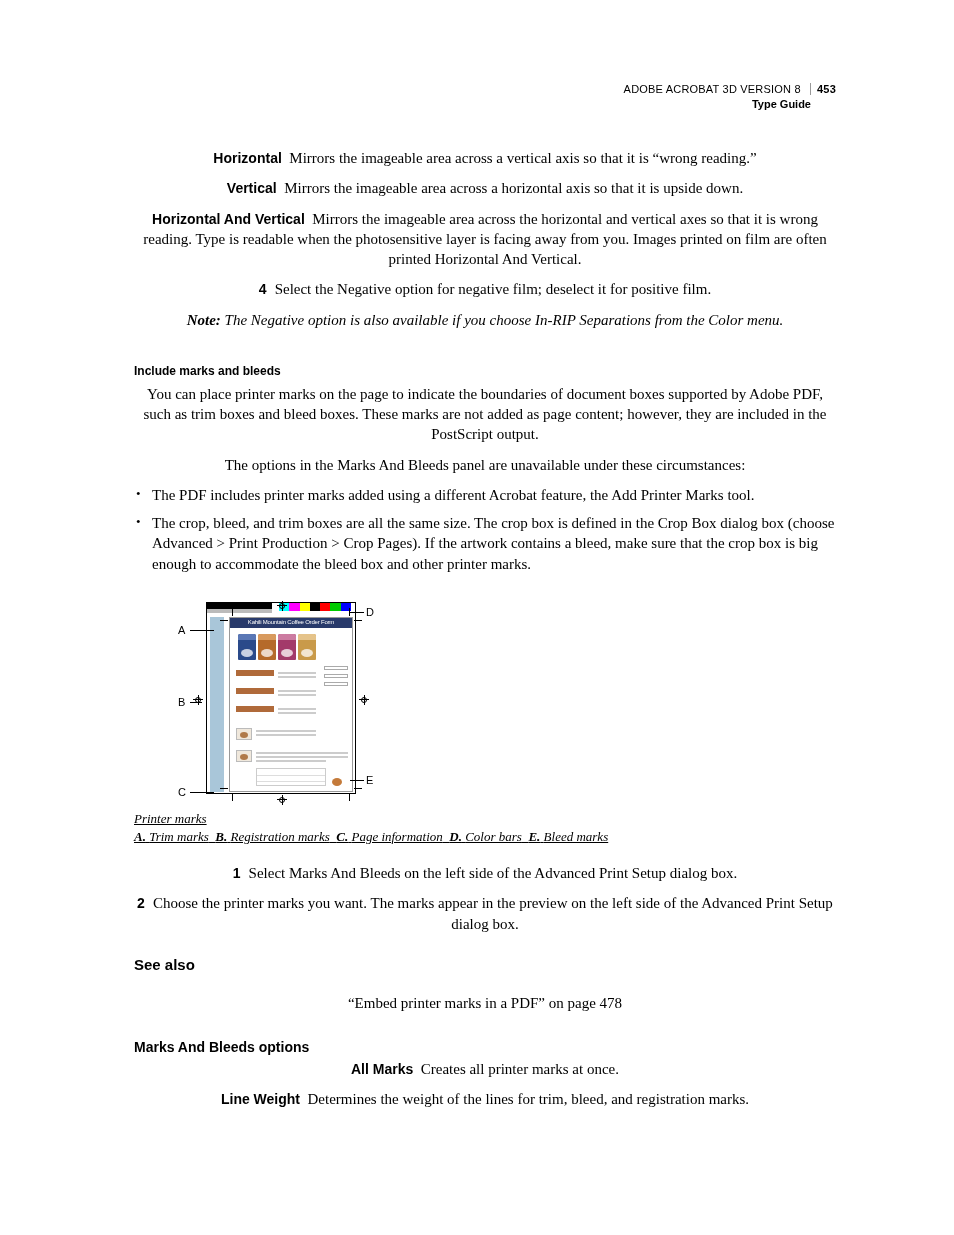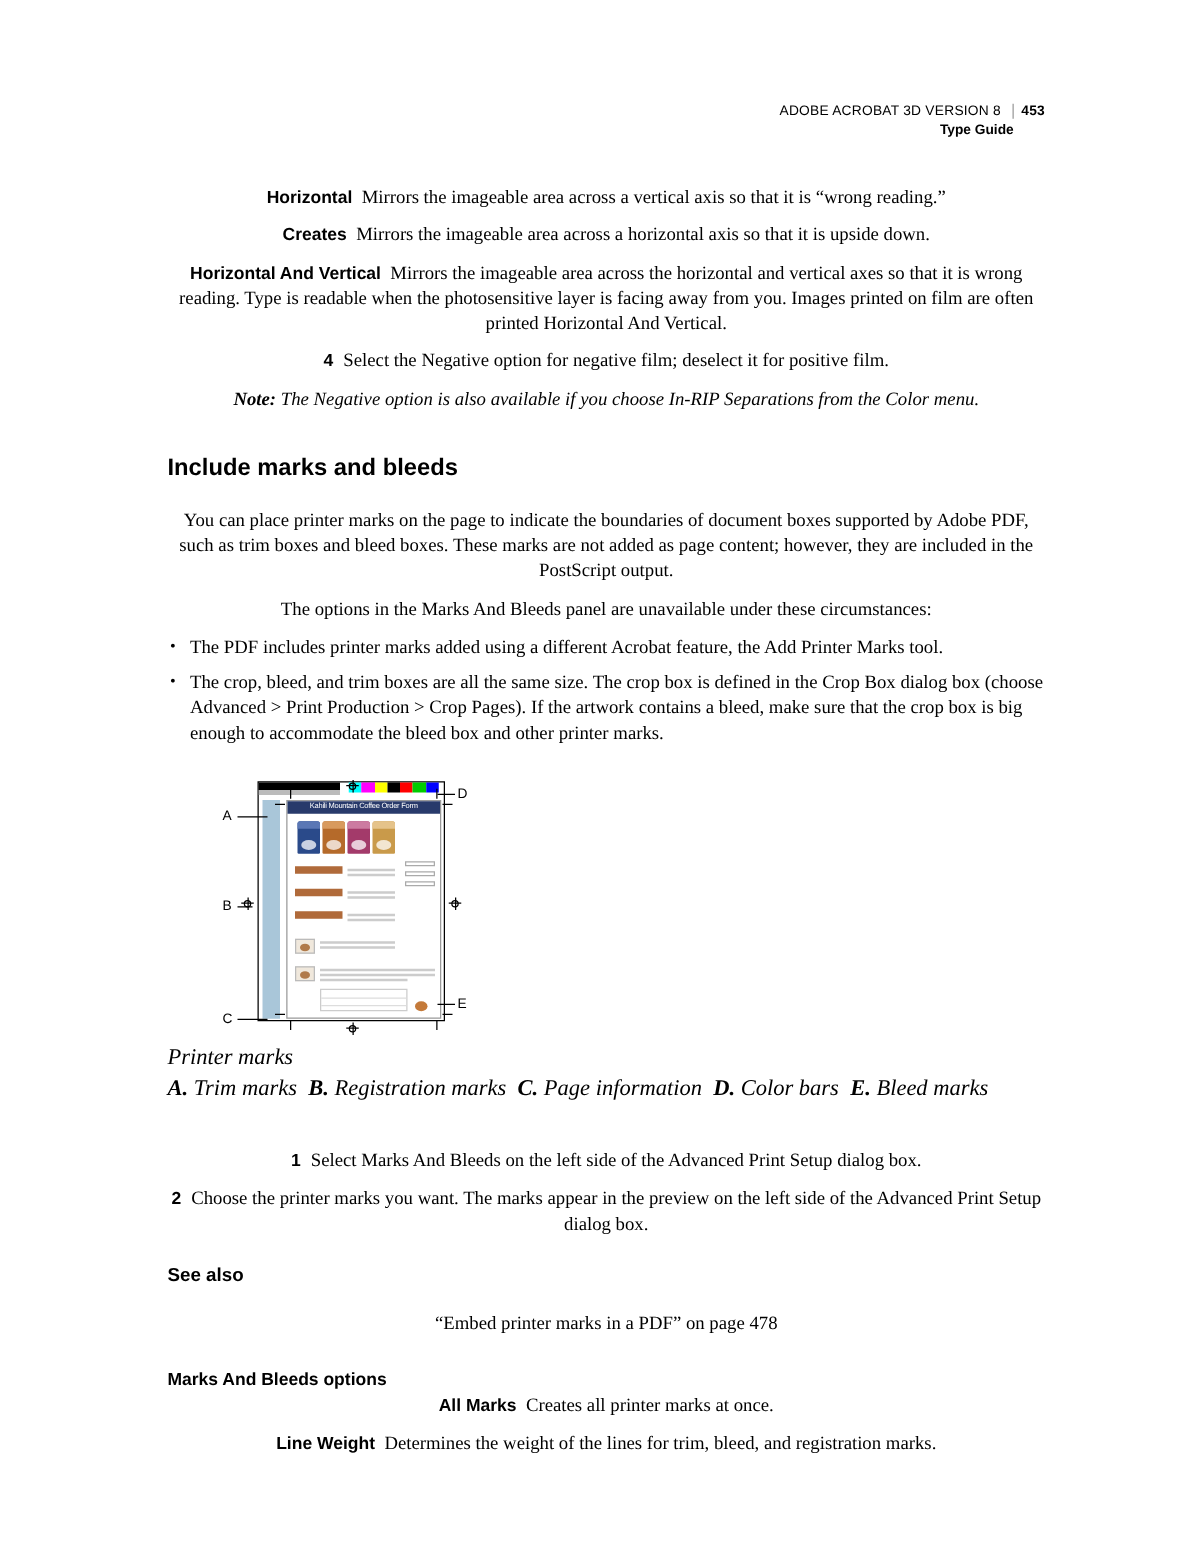--- a/index.html
+++ b/index.html
@@ -8,28 +8,28 @@
   .header { position: absolute; top: 82px; right: 118px; text-align: right; font-family: "Myriad Pro", "Segoe UI", Arial, sans-serif; font-size: 11px; line-height: 1.35; }
   .header .line1 { letter-spacing: 0.2px; }
   .header .pagenum { font-weight: 700; padding-left: 6px; border-left: 1px solid #999; margin-left: 6px; }
   .header .line2 { font-weight: 700; padding-right: 25px; }
   .content { padding-top: 66px; }
   p { font-size: 15px; line-height: 1.35; margin-bottom: 10px; text-align: center; }
   .defterm { font-family: "Myriad Pro","Segoe UI",Arial,sans-serif; font-weight: 700; font-size: 14px; }
   .step { font-family: "Myriad Pro","Segoe UI",Arial,sans-serif; font-weight: 700; font-size: 14px; margin-right: 8px; }
   .note-lbl { font-weight: 700; font-style: italic; }
   .note-body { font-style: italic; }
-  h2.section { font-family: "Myriad Pro","Segoe UI",Arial,sans-serif; font-weight: 700; font-size: 19px; margin-top: 34px; margin-bottom: 21px; }
+  h2.section { font-family: "Myriad Pro","Segoe UI",Arial,sans-serif; font-weight: 700; font-size: 12px; margin-top: 34px; margin-bottom: 6px; }
   h3.sub { font-family: "Myriad Pro","Segoe UI",Arial,sans-serif; font-weight: 700; font-size: 15px; margin-top: 22px; margin-bottom: 20px; }
   h3.sub2 { font-family: "Myriad Pro","Segoe UI",Arial,sans-serif; font-weight: 700; font-size: 14px; margin-top: 26px; margin-bottom: 4px; }
   ul.bullets { list-style: none; padding-left: 14px; margin-top: 4px; }
   ul.bullets li { font-size: 15px; line-height: 1.35; margin-bottom: 8px; position: relative; padding-left: 4px; }
   ul.bullets li::before { content: "•"; position: absolute; left: -12px; top: 0; font-size: 13px; }
   .figwrap { margin: 28px 0 8px 44px; }
-  .figcap { font-style: italic; font-size: 18px; line-height: 1.4; margin-top: 6px; margin-bottom: 36px; }
+  .figcap { font-style: italic; font-size: 13px; line-height: 1.4; margin-top: 6px; margin-bottom: 17px; text-decoration: underline; }
   .figcap .lbl { font-weight: 700; font-style: italic; }
   .figimg { width: 200px; height: 200px; position: relative; }
   
   .fig-outer { position: absolute; left: 28px; top: 0; width: 150px; height: 192px; border: 1px solid #000; background: #fff; }
   .fig-graybar { position: absolute; left: 0; top: 0; width: 150px; height: 10px; }
   .g1 { position:absolute; left:0; top:0; width:65px; height:6px; background:#000; }
   .g2 { position:absolute; left:0; top:6px; width:65px; height:4px; background:#bbb; }
   .colorbar { position:absolute; left:72px; top:0; width:72px; height:8px; display:flex; }
   .colorbar span { flex:1; height:8px; }
   .c-cy{background:#0ff}.c-mg{background:#f0f}.c-yl{background:#ff0}.c-bk{background:#000}.c-rd{background:#f00}.c-gn{background:#0c0}.c-bl{background:#00f}
@@ -74,21 +74,21 @@
   <div class="header">
     <div class="line1">
       <span>ADOBE ACROBAT 3D VERSION 8</span>
       <span class="pagenum">453</span>
     </div>
     <div class="line2">Type Guide</div>
   </div>
 
   <div class="content">
     <p><span class="defterm">Horizontal</span>&nbsp;&nbsp;<span>Mirrors the imageable area across a vertical axis so that it is “wrong reading.”</span></p>
-    <p><span class="defterm">Creates</span>&nbsp;&nbsp;<span>Mirrors the imageable area across a horizontal axis so that it is upside down.</span></p>
+    <p><span class="defterm">Vertical</span>&nbsp;&nbsp;<span>Mirrors the imageable area across a horizontal axis so that it is upside down.</span></p>
     <p><span class="defterm">Horizontal And Vertical</span>&nbsp;&nbsp;<span>Mirrors the imageable area across the horizontal and vertical axes so that it is wrong reading. Type is readable when the photosensitive layer is facing away from you. Images printed on film are often printed Horizontal And Vertical.</span></p>
     <p><span class="step">4</span><span>Select the Negative option for negative film; deselect it for positive film.</span></p>
     <p><span class="note-lbl">Note:</span> <span class="note-body">The Negative option is also available if you choose In-RIP Separations from the Color menu.</span></p>
 
     <h2 class="section">Include marks and bleeds</h2>
     <p>You can place printer marks on the page to indicate the boundaries of document boxes supported by Adobe PDF, such as trim boxes and bleed boxes. These marks are not added as page content; however, they are included in the PostScript output.</p>
     <p>The options in the Marks And Bleeds panel are unavailable under these circumstances:</p>
     <ul class="bullets">
       <li>The PDF includes printer marks added using a different Acrobat feature, the Add Printer Marks tool.</li>
       <li>The crop, bleed, and trim boxes are all the same size. The crop box is defined in the Crop Box dialog box (choose Advanced &gt; Print Production &gt; Crop Pages). If the artwork contains a bleed, make sure that the crop box is big enough to accommodate the bleed box and other printer marks.</li>

